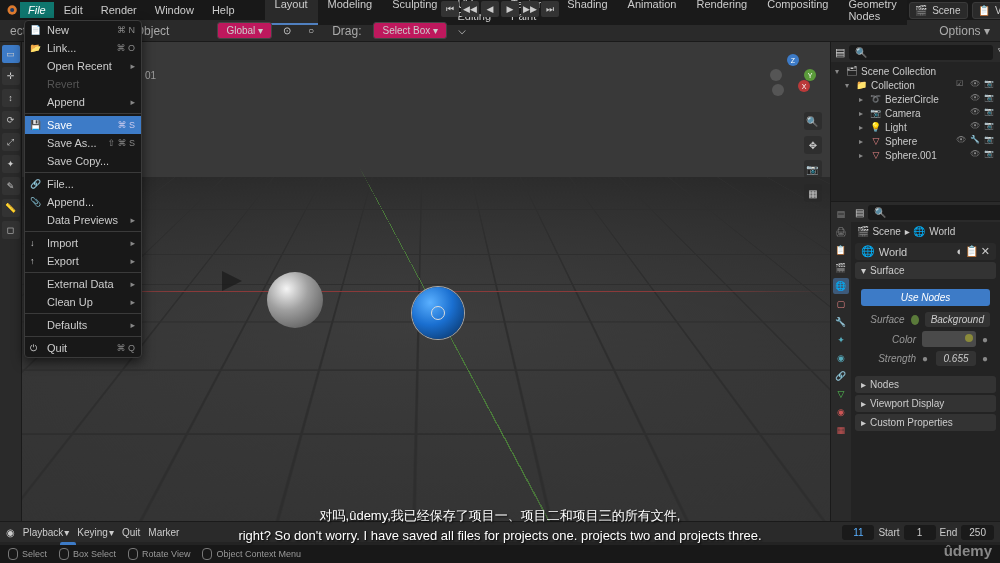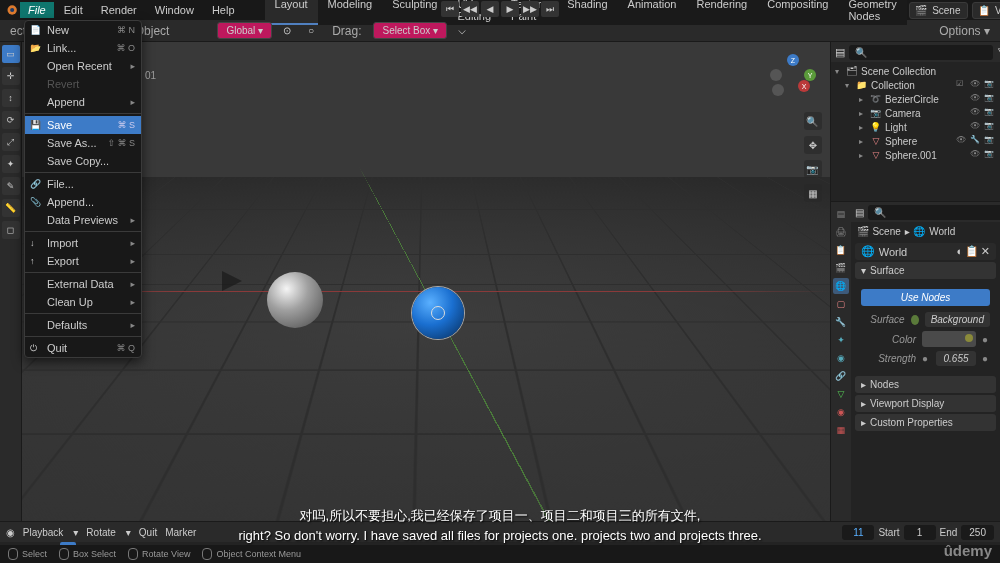--- a/index.html
+++ b/index.html
@@ -109,21 +109,21 @@
 .prop-row { display:flex; align-items:center; padding:2px 0; font-size:10px; gap:6px; }
 .prop-row .lbl { width:55px; text-align:right; color:#999; }
 .prop-row .val { flex:1; background:#333; padding:2px 6px; border-radius:3px; text-align:center; }
 .color-swatch { flex:1; height:16px; background:#4a4a4a; border-radius:3px; position:relative; }
 .color-swatch::after { content:""; position:absolute; right:3px; top:3px; width:8px; height:8px; background:#8a8a3a; border-radius:50%; }
 .bg-dot { width:10px; height:10px; background:#5a7a3a; border-radius:50%; display:inline-block; }
 
 
 .timeline { height: 42px; background: #2a2a2a; border-top: 1px solid #1a1a1a; }
 .tl-hdr { height:20px; display:flex; align-items:center; padding:0 6px; gap:8px; font-size:10px; }
-.tl-hdr .plbk { display:flex; align-items:center; gap:10px; }
+.tl-hdr .plbk { display:flex; align-items:center; gap:1px; }
 .tl-right { margin-left:auto; display:flex; align-items:center; gap:4px; }
 .tl-num { background:#1a1a1a; padding:2px 8px; border-radius:3px; font-size:10px; min-width:32px; text-align:center; }
 .tl-num.blue { color:#5ab0ff; }
 .tl-ruler { height:22px; background:#232323; position:relative; display:flex; align-items:center; }
 .tl-tick { position:absolute; font-size:9px; color:#777; }
 .tl-playhead { position:absolute; left:60px; top:0; bottom:0; width:16px; background:#3d7bc7; display:flex; align-items:center; justify-content:center; font-size:9px; color:#fff; border-radius:2px; }
 .tl-transport { position:absolute; left:50%; top:1px; transform:translateX(-50%); display:flex; gap:2px; }
 .tl-tbtn { width:18px; height:16px; background:#333; border-radius:2px; display:flex; align-items:center; justify-content:center; font-size:9px; }
 
 
@@ -486,21 +486,21 @@
 </div>
 
 <div class="timeline">
   <div class="tl-hdr">
     <span>◉</span>
     <span class="plbk">
         <span>Playback</span> 
         <span>▾</span>
       </span>
     <span class="plbk">
-        <span>Rotate</span> 
+        <span>Keying</span> 
         <span>▾</span>
       </span>
     <span>Quit</span>
     <span>Marker</span>
     <div class="tl-transport">
       <span class="tl-tbtn">⏮</span>
       <span class="tl-tbtn">◀◀</span>
       <span class="tl-tbtn">◀</span>
       <span class="tl-tbtn">▶</span>
       <span class="tl-tbtn">▶▶</span>
@@ -534,15 +534,15 @@
   <div class="status-item">
       <span class="mouse-ico"></span>
       <span>Rotate View</span>
     </div>
   <div class="status-item">
       <span class="mouse-ico"></span>
       <span>Object Context Menu</span>
     </div>
 </div>
 
-<div class="subtitle-cn">对吗,所以不要担心,我已经保存了项目一、项目二和项目三的所有文件,</div>
+<div class="subtitle-cn">对吗,ûdemy,我已经保存了项目一、项目二和项目三的所有文件,</div>
 <div class="subtitle-en">right? So don't worry. I have saved all files for projects one. projects two and projects three.</div>
 <div class="udemy">ûdemy</div>
 
 </body></html>

